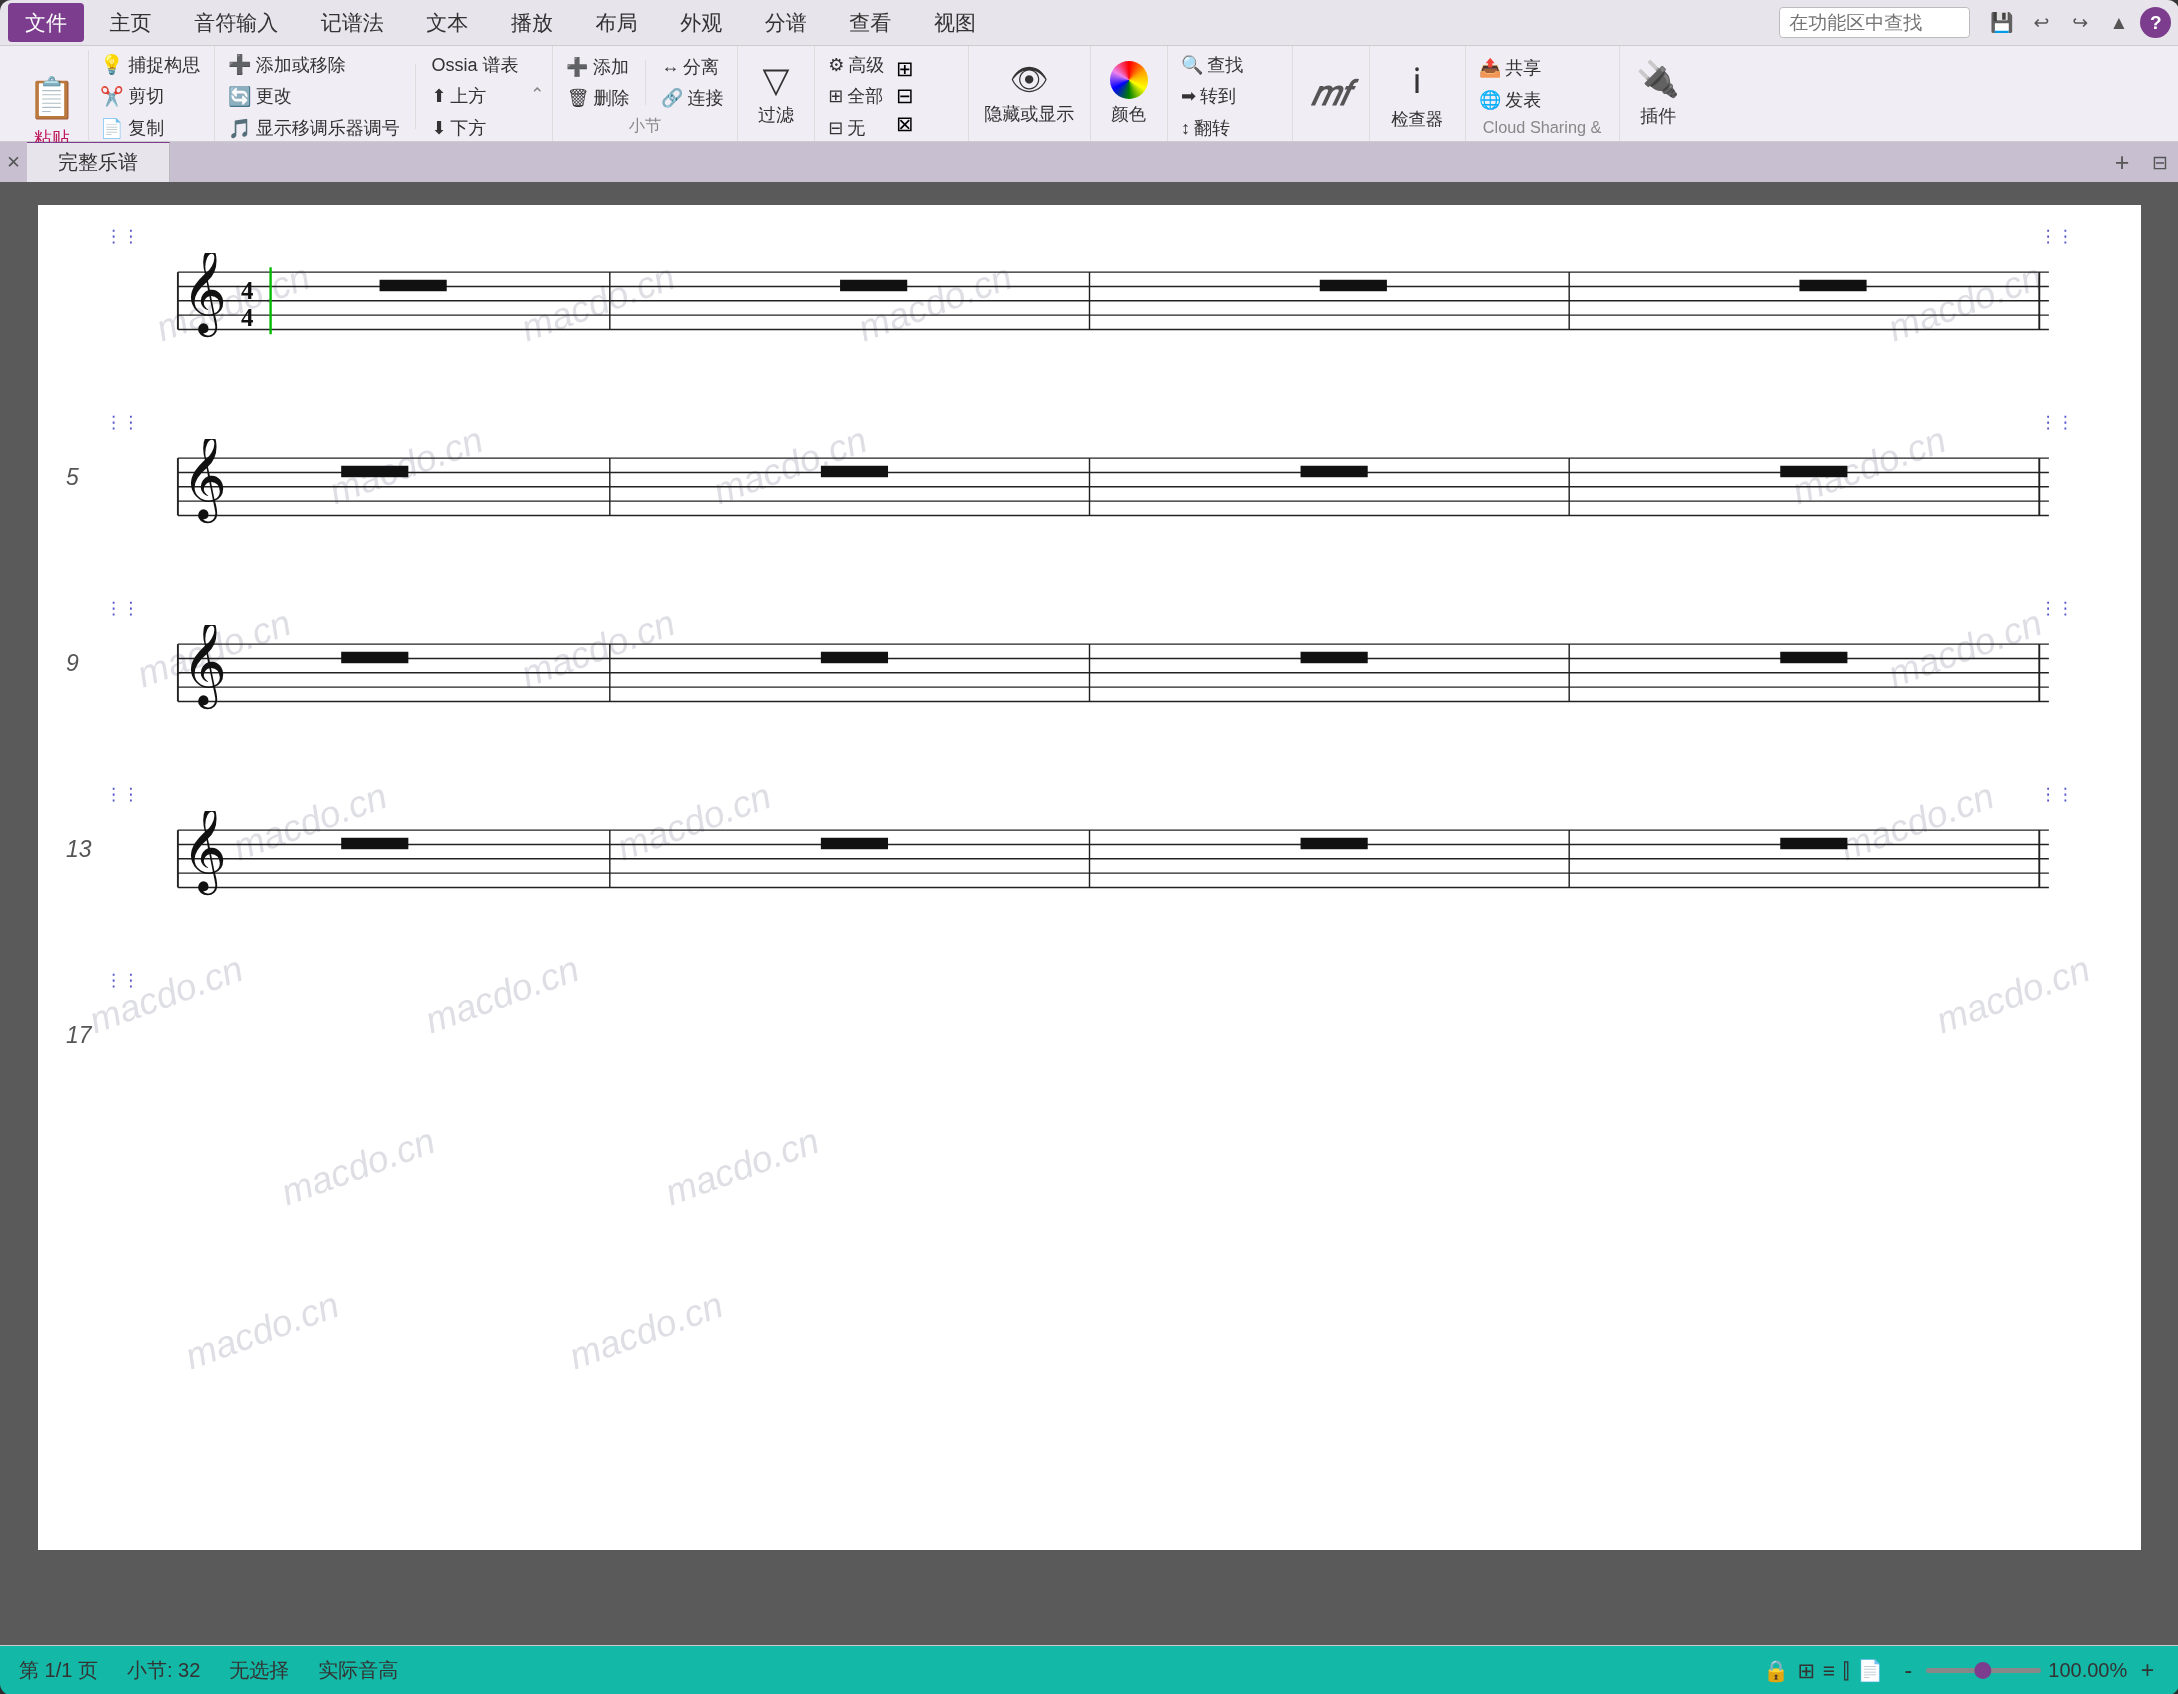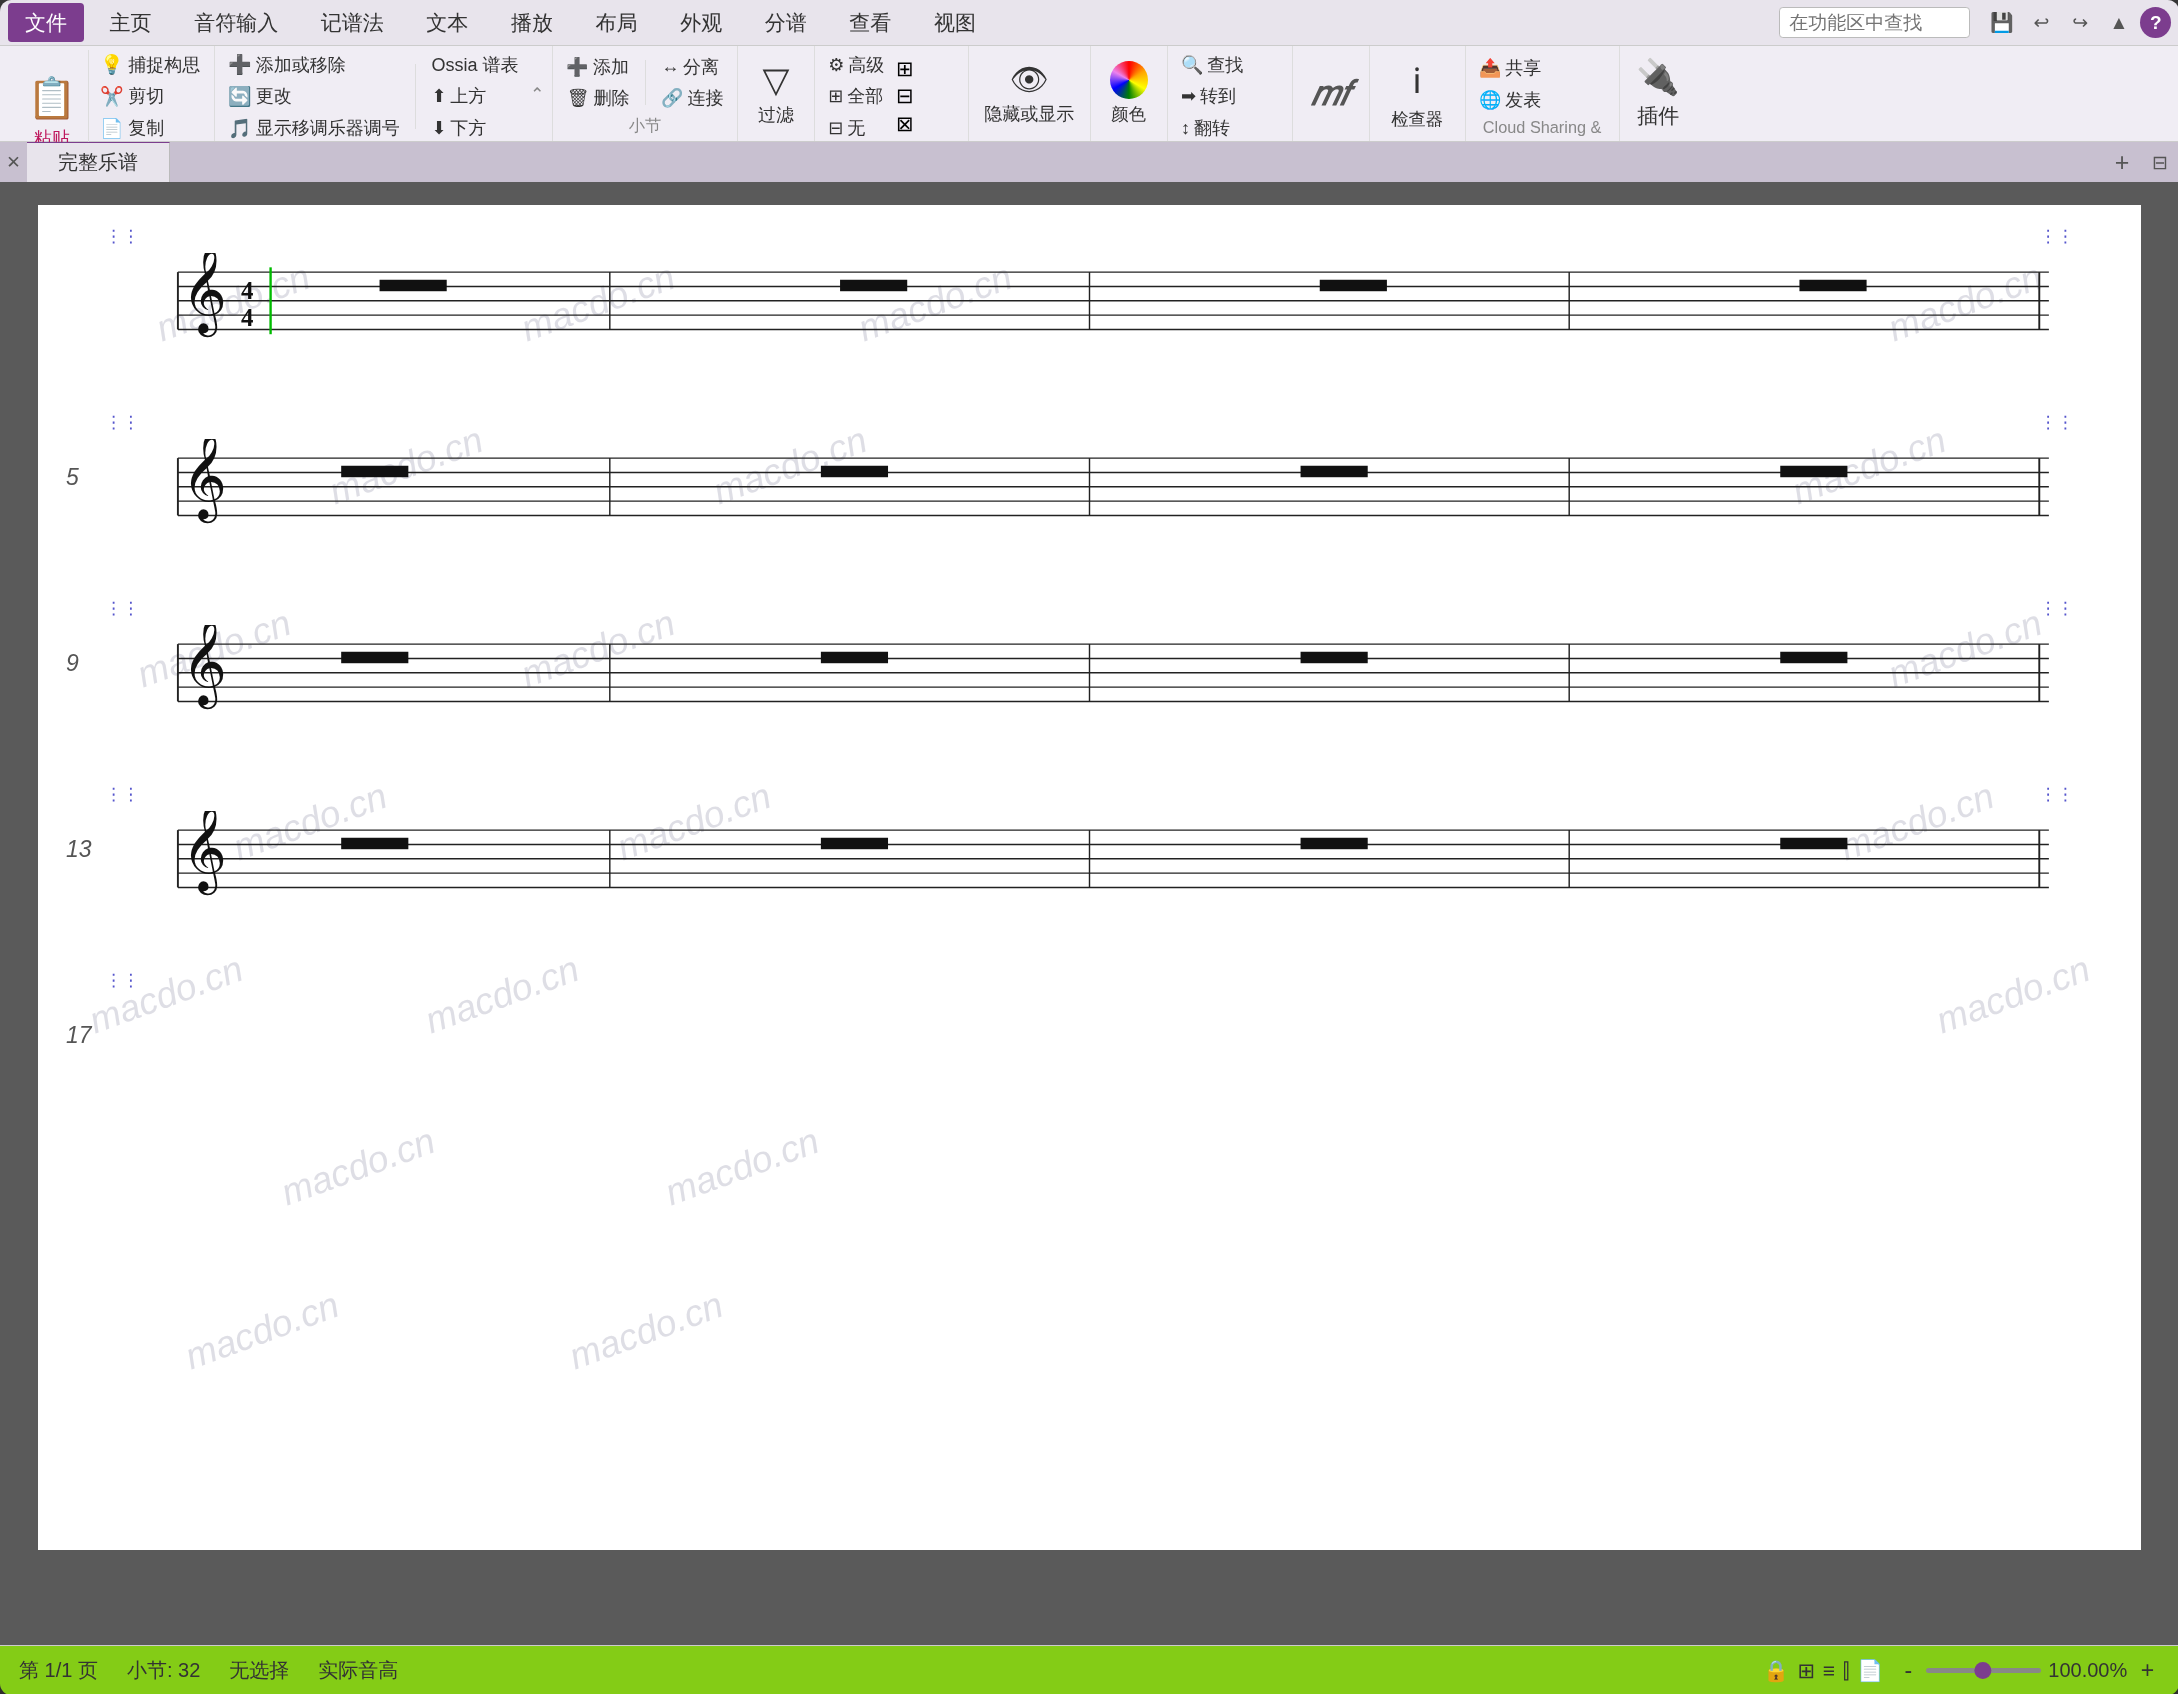--- a/index.html
+++ b/index.html
@@ -171,21 +171,21 @@
       color: rgba(160, 160, 180, 0.35);
       font-size: 37px;
       font-style: italic;
       pointer-events: none;
       white-space: nowrap;
       transform: rotate(-20deg);
     }
 
     
     .status-bar {
-      background: #84cc16;
+      background: #14b8a6;
       height: 50px;
       display: flex;
       align-items: center;
       padding: 0 19px;
       border-top: 1px solid #ccc;
       gap: 29px;
       font-size: 20px;
       color: #333;
     }
     .status-bar-right {
@@ -563,21 +563,21 @@
           </div>
         </div>
       </div>
       <div class="toolbar-section-label">Cloud Sharing &amp;</div>
     </div>
 
     <div class="toolbar-section" style="min-width:77px;border-right:none;">
       <div class="toolbar-section-content" style="justify-content:center;">
         <div class="tb-btn">
           <div style="font-size:35px;">🔌</div>
-          <div style="font-size:21px;">插件</div>
+          <div style="font-size:18px;">插件</div>
         </div>
       </div>
       <div class="toolbar-section-label"></div>
     </div>
 
   </div>
 
   <div class="tab-bar">
     <div style="display:flex;align-items:center;width:27px;height:100%;justify-content:center;cursor:pointer;">
       <span style="font-size:17.3px;color:#555;">✕</span>

